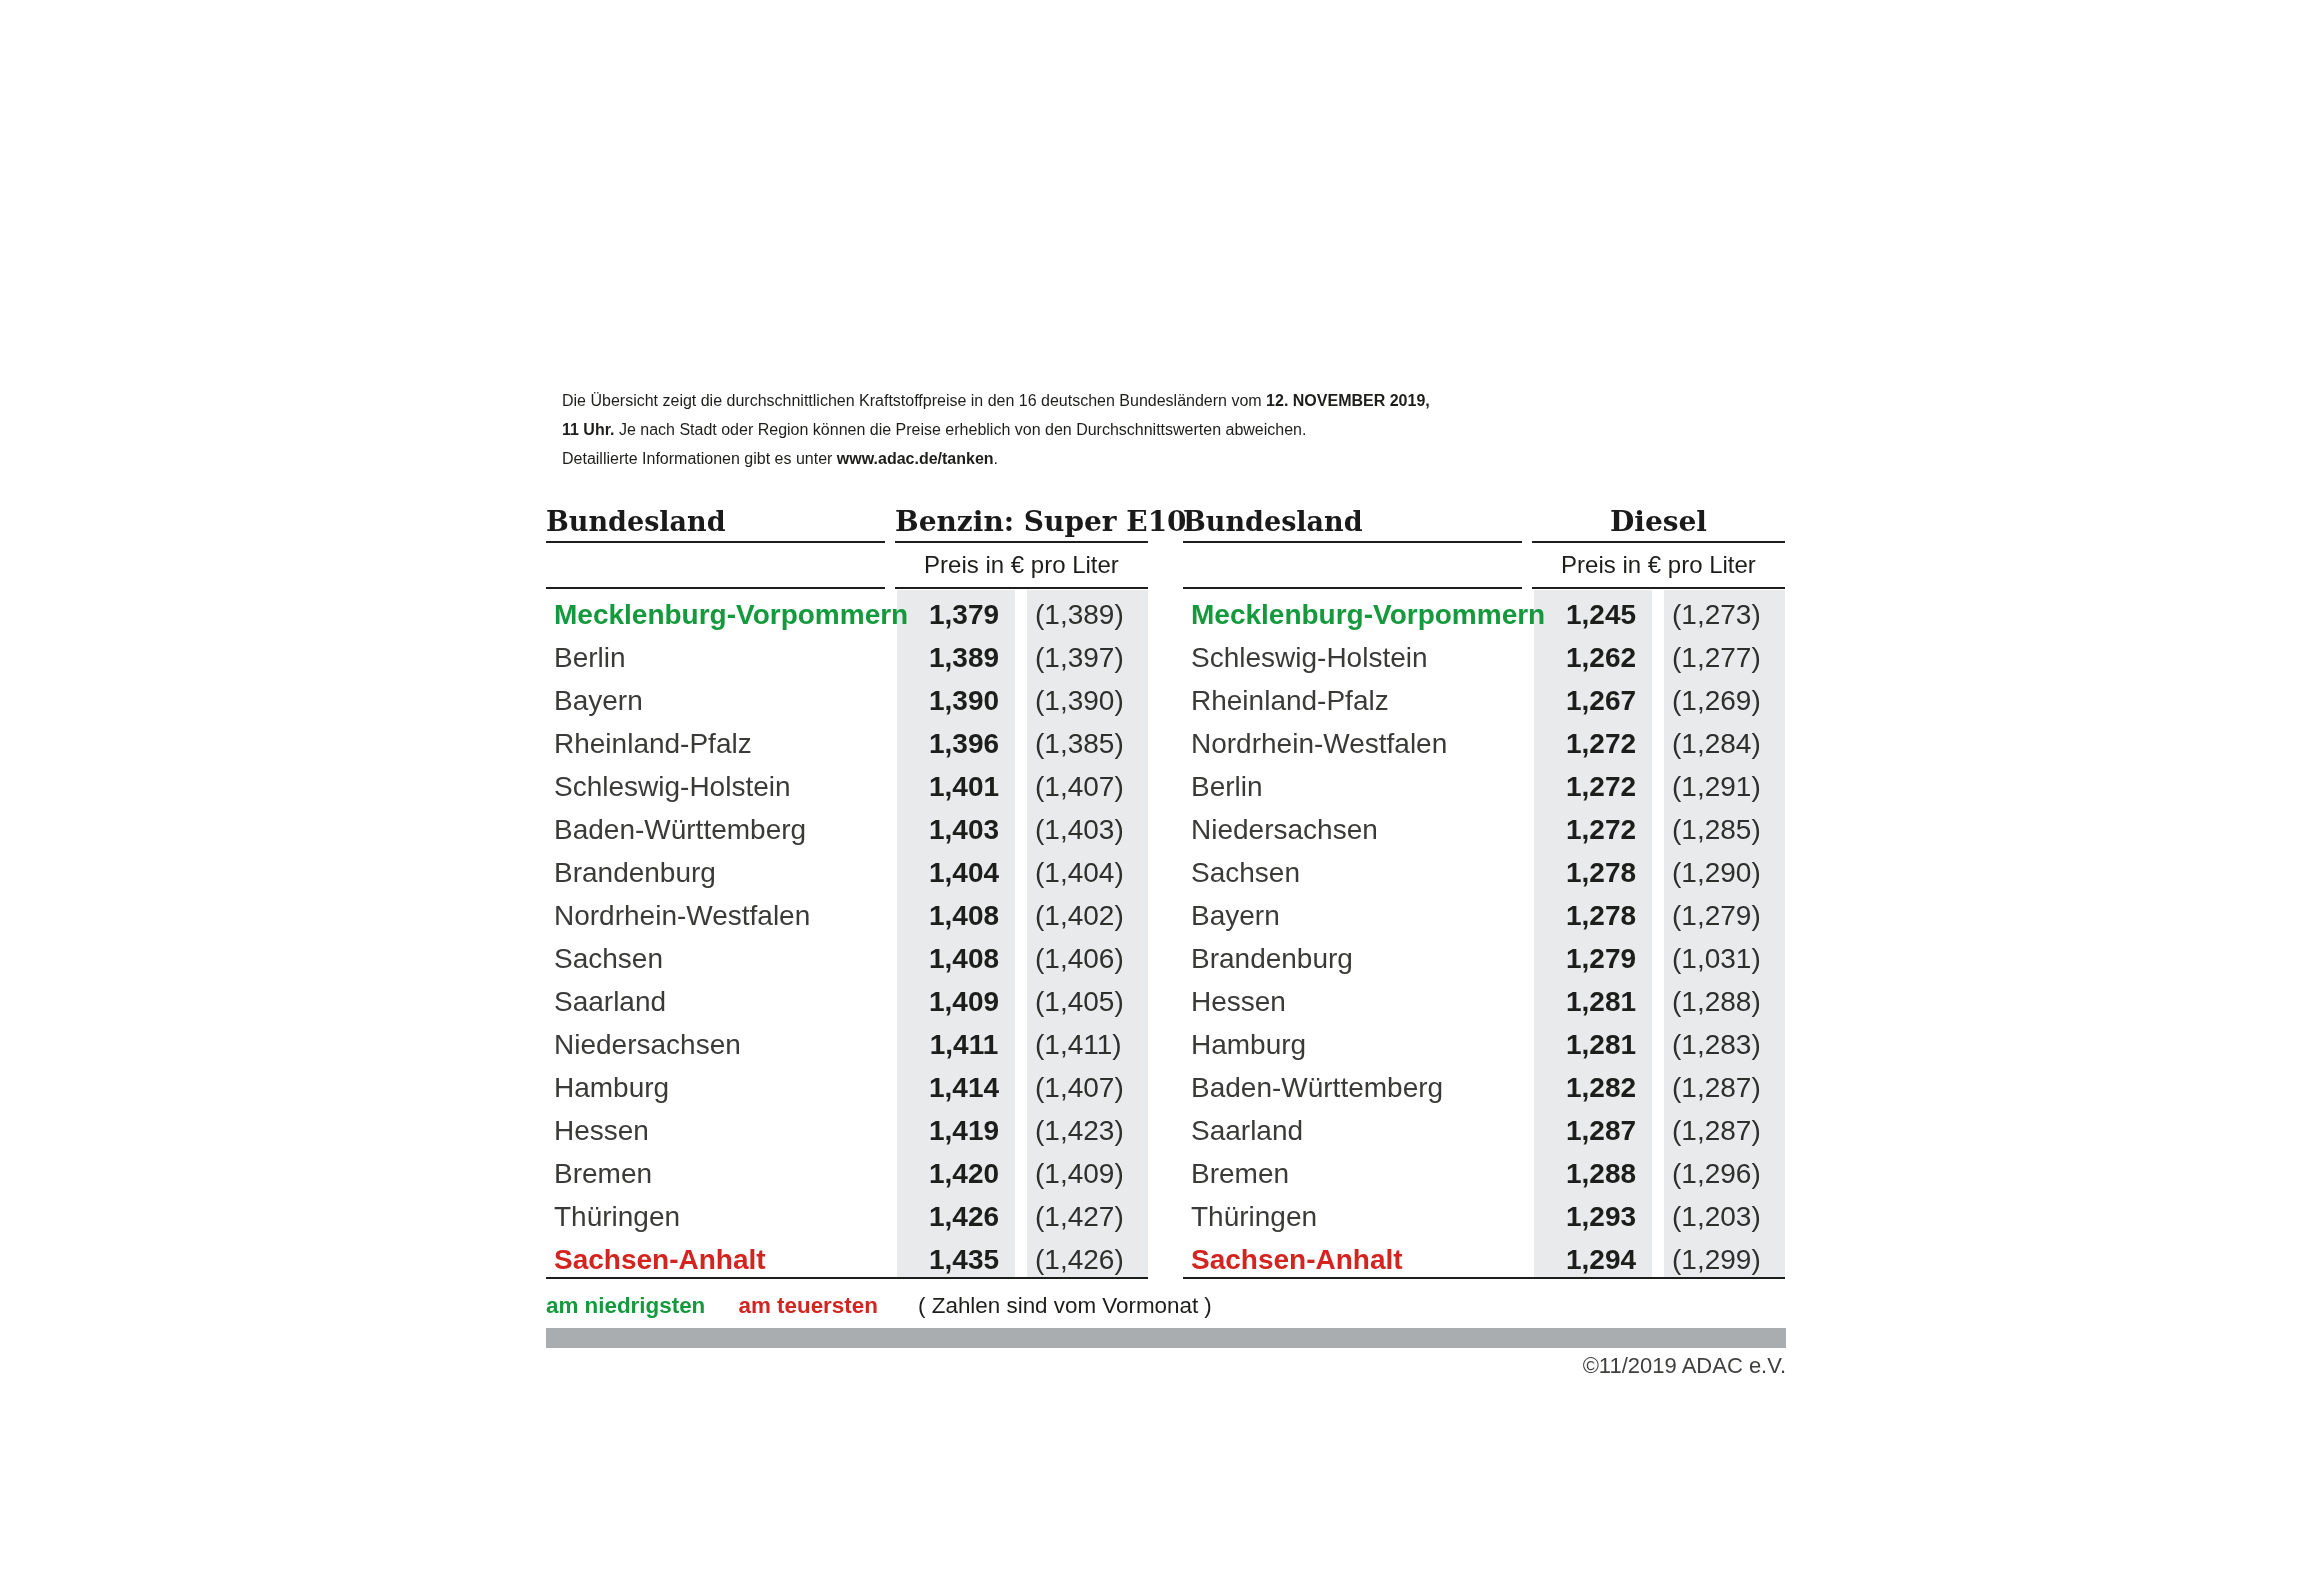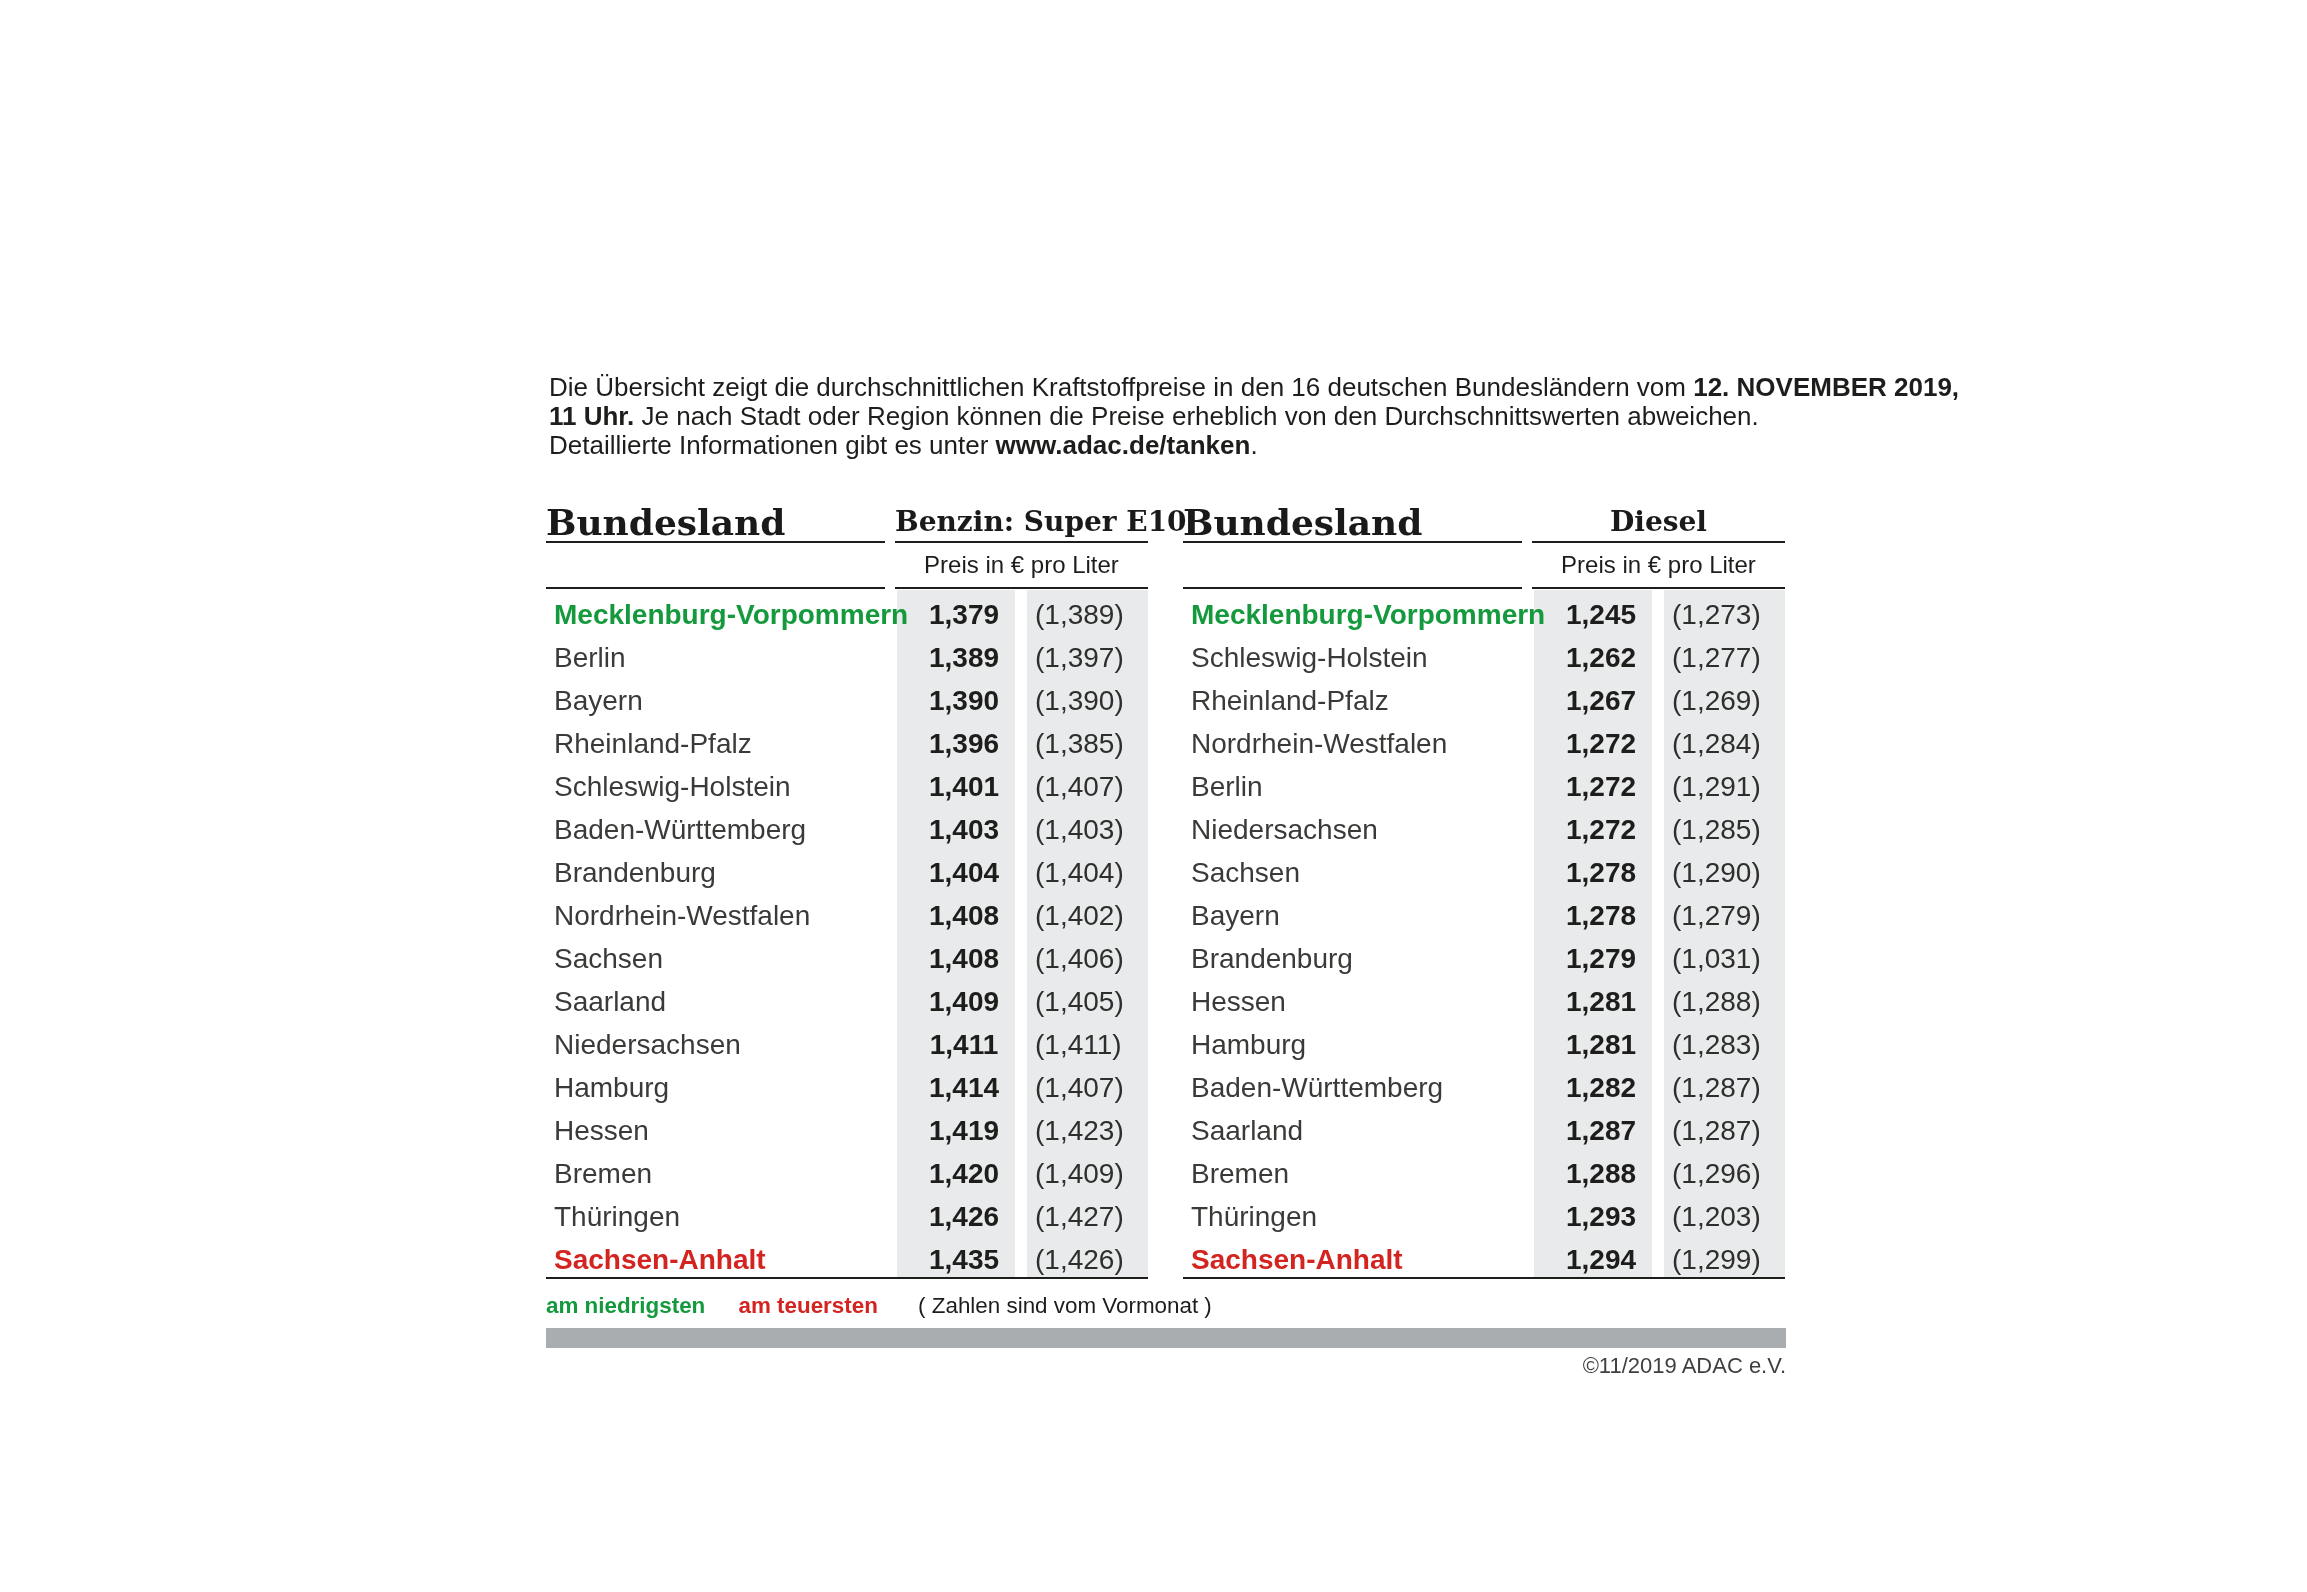--- a/index.html
+++ b/index.html
@@ -21,39 +21,39 @@
   .page-title{
     position:absolute;left:546px;top:210px;margin:0;
     font-family:"DejaVu Serif", serif;
     font-weight:bold;
     font-size:48px;line-height:70px;
     letter-spacing:-0.6px;
     color:#1a1a1a;
     white-space:nowrap;
   }
   .intro{
-    position:absolute;left:546px;top:370px;margin:3px;
+    position:absolute;left:546px;top:370px;margin:16px;
     width:1301px;
-    font-size:26px;line-height:29px;
+    font-size:16px;line-height:29px;
     color:var(--ink);
     white-space:nowrap;
   }
   .intro b{font-weight:bold;}
 
   .price-table{
     position:absolute;top:507px;
     width:602px;height:775px;
   }
   .price-table.t0{left:546px;}
   .price-table.t1{left:1183px;}
 
   .hdr-land{
     position:absolute;left:0;top:0;
     font-family:"DejaVu Serif", serif;font-weight:bold;
-    font-size:36px;line-height:30px;color:#1a1a1a;
+    font-size:27px;line-height:30px;color:#1a1a1a;
     white-space:nowrap;
   }
   .hdr-fuel{
     position:absolute;left:349px;top:0;width:253px;
     text-align:center;
     font-family:"DejaVu Serif", serif;font-weight:bold;
     font-size:28px;line-height:30px;color:#1a1a1a;
     white-space:nowrap;
   }
   .rule{position:absolute;background:#1d1d1b;}

